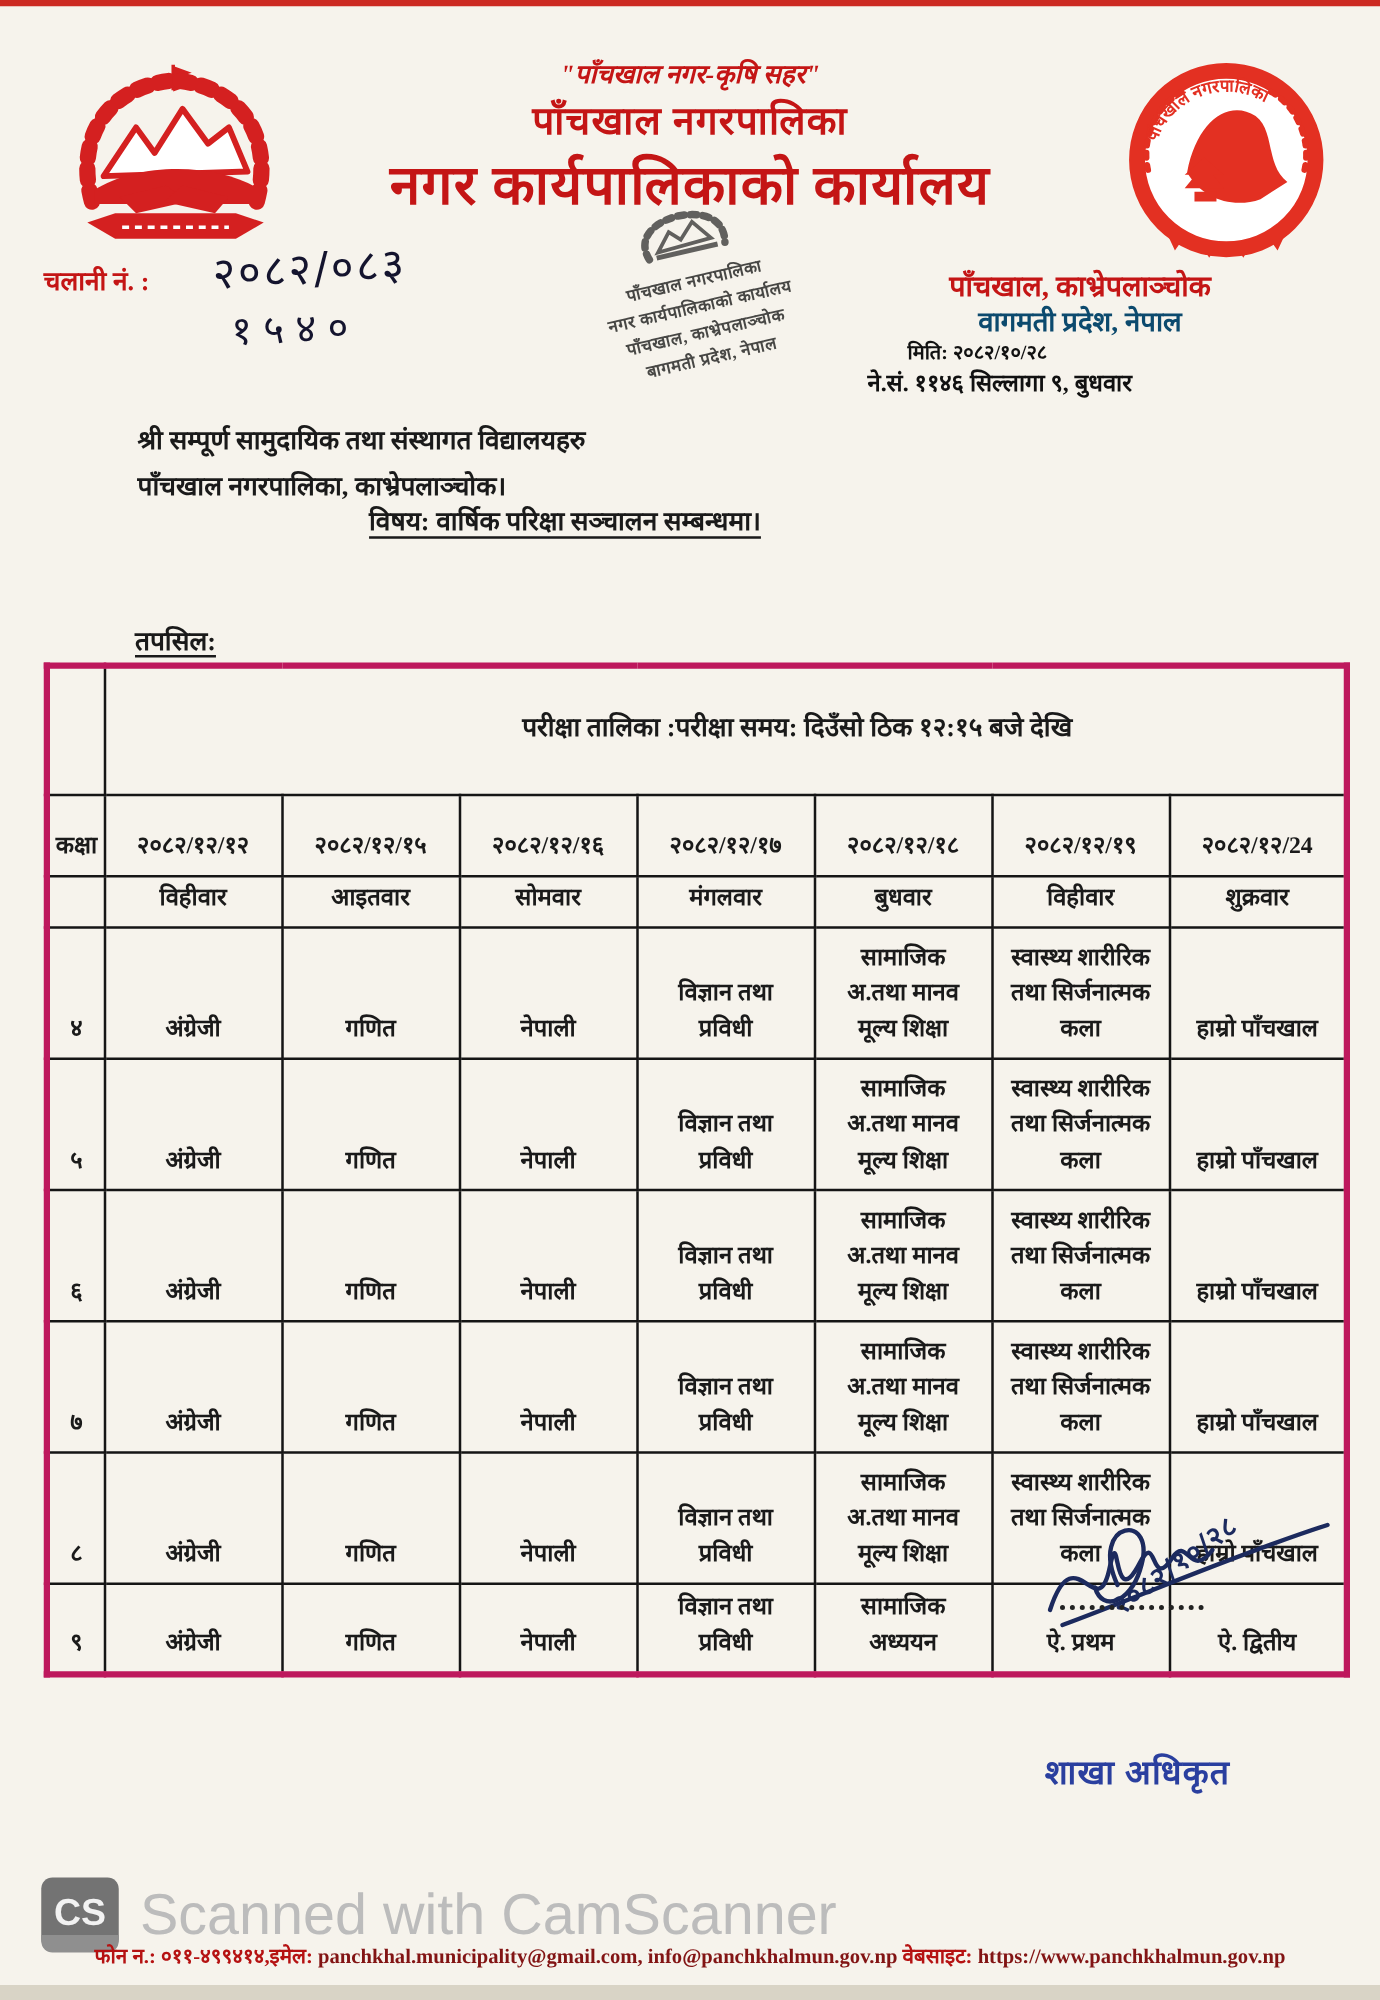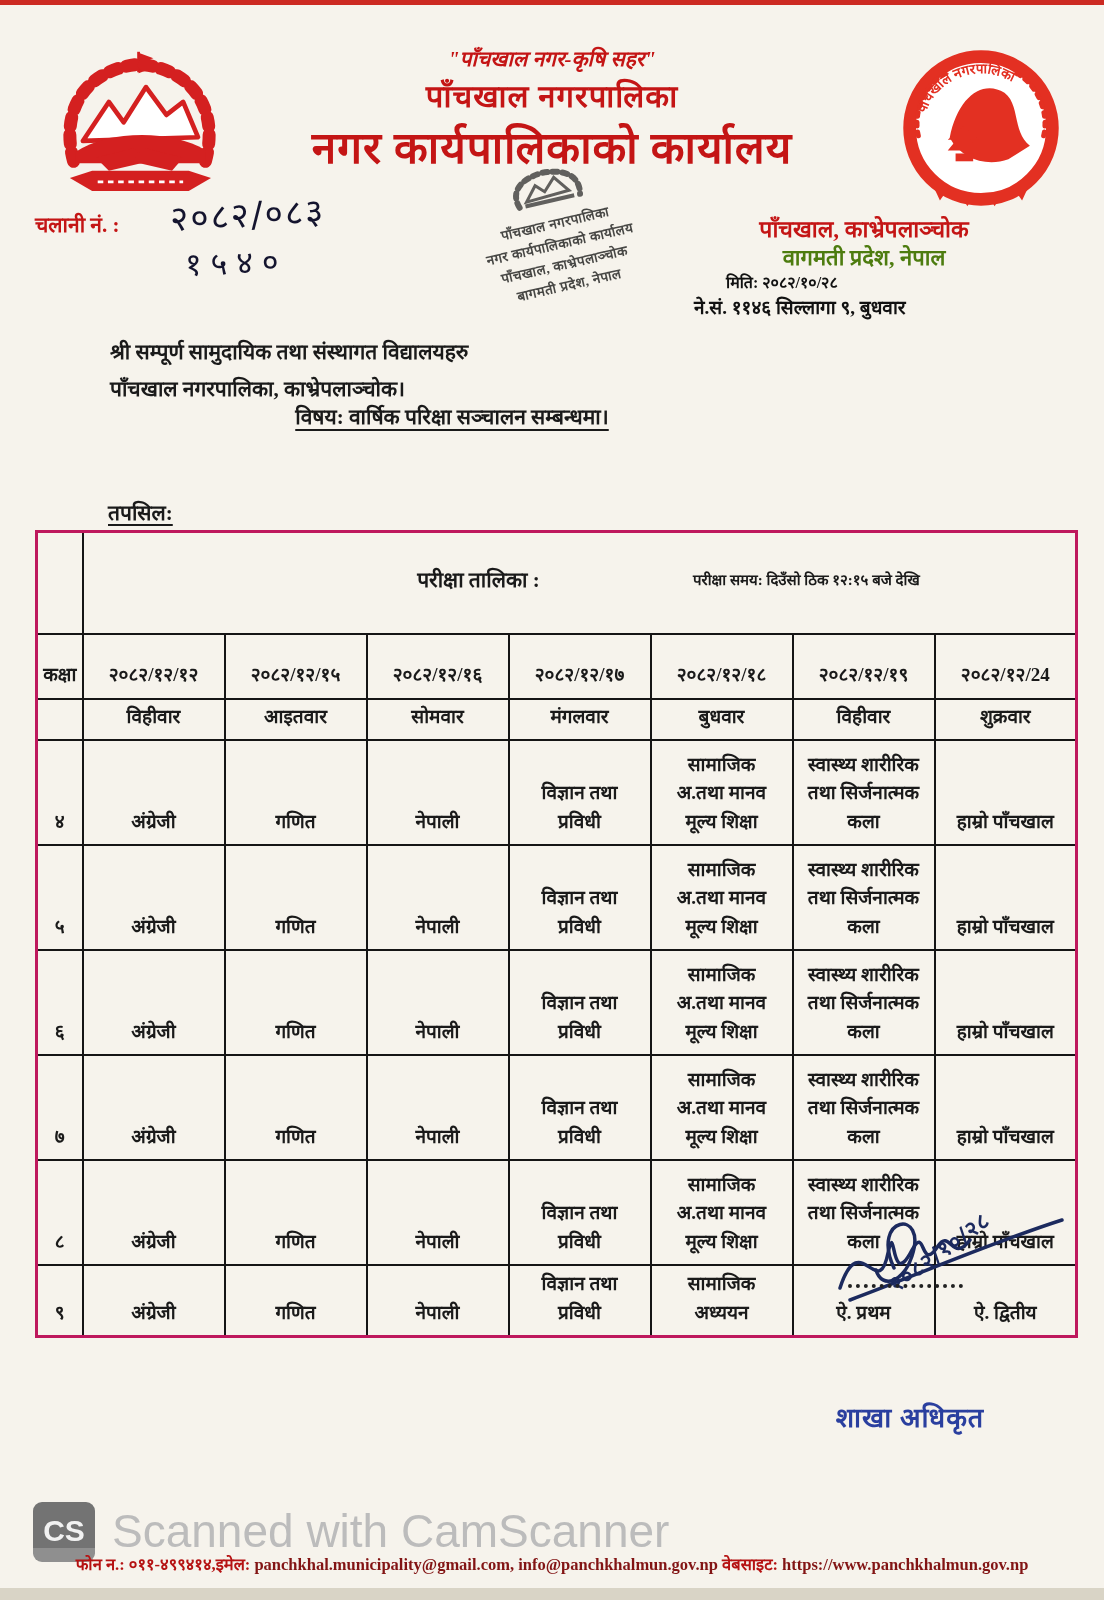--- a/index.html
+++ b/index.html
@@ -16,36 +16,36 @@
   .muni-title { left:0; top:74px; width:1104px; font-size:31px; font-weight:bold; color:#c41515; text-align:center; letter-spacing:1px; }
   .office-title { left:0; top:116px; width:1104px; font-size:44px; font-weight:bold; color:#c41515; text-align:center; letter-spacing:1px; }
 
   .meta-left { left:35px; top:204px; width:420px; font-size:21px; font-weight:bold; color:#c41515; line-height:2.0; }
   .hand { font-family:"DejaVu Sans", sans-serif; color:#14142e; font-weight:normal; }
   .hand-letterno { left:170px; top:190px; font-size:35px; transform:rotate(-3deg); letter-spacing:2px; }
   .hand-chalani { left:185px; top:240px; font-size:32px; transform:rotate(-2deg); letter-spacing:9px; }
 
   .addr-block { right:60px; top:214px; width:360px; text-align:center; }
   .addr1 { font-size:23px; font-weight:bold; color:#c41515; line-height:1.35; }
-  .addr2 { font-size:22px; font-weight:bold; color:#4d7c0f; line-height:1.2; }
+  .addr2 { font-size:22px; font-weight:bold; color:#0c4a6e; line-height:1.2; }
   .miti  { font-size:16px; font-weight:bold; color:#111; line-height:1.45; text-align:left; padding-left:42px;}
   .nesam { font-size:19px; font-weight:bold; color:#111; line-height:1.4; text-align:left; padding-left:10px;}
 
   .recipient { left:110px; top:334px; width:700px; font-size:21px; font-weight:bold; line-height:1.75; }
   .subject { left:0; top:402px; width:904px; text-align:center; font-size:21px; font-weight:bold; text-decoration:underline; text-underline-offset:5px; }
   .para { left:108px; top:438px; width:935px; font-size:21px; font-weight:bold; line-height:1.7; }
   .tapasil { left:108px; top:498px; font-size:21px; font-weight:bold; text-decoration:underline; text-underline-offset:4px; }
 
   table.exam { position:absolute; left:35px; top:530px; width:1040px; border-collapse:collapse; table-layout:fixed; }
   table.exam td { border:2px solid #151515; font-weight:bold; font-size:19px; text-align:center; vertical-align:bottom; padding:3px 2px 8px 2px; white-space:pre-line; line-height:1.5; }
-  table.exam { border:3px solid #be185d; }
+  table.exam { border:5px solid #be185d; }
   td.ttl { vertical-align:middle; padding:6px 0; }
   .ttl-flex { display:flex; align-items:center; }
   .ttl-left { width:46%; text-align:right; font-size:21px; }
-  .ttl-right { width:54%; text-align:center; font-size:15px; }
+  .ttl-right { width:54%; text-align:left; font-size:21px; }
   td.mid { vertical-align:middle; padding-bottom:4px; }
   tr.dates-row td { height:52px; }
   tr.days-row td { height:28px; }
   tr.r-tall td { height:92px; }
   tr.r-last td { height:58px; }
 
   .sig-area { left:820px; top:1208px; width:250px; height:110px; }
   .sig-date { left:880px; top:1236px; font-size:22px; font-weight:bold; color:#1c2a5e; transform:rotate(-36deg); font-family:"DejaVu Sans", sans-serif; letter-spacing:1px; }
   .dotline { left:848px; top:1284px; width:115px; border-bottom:4px dotted #222; }
   .sig-block { left:700px; top:1292px; width:360px; text-align:center; font-size:21px; font-weight:bold; line-height:1.7; }

